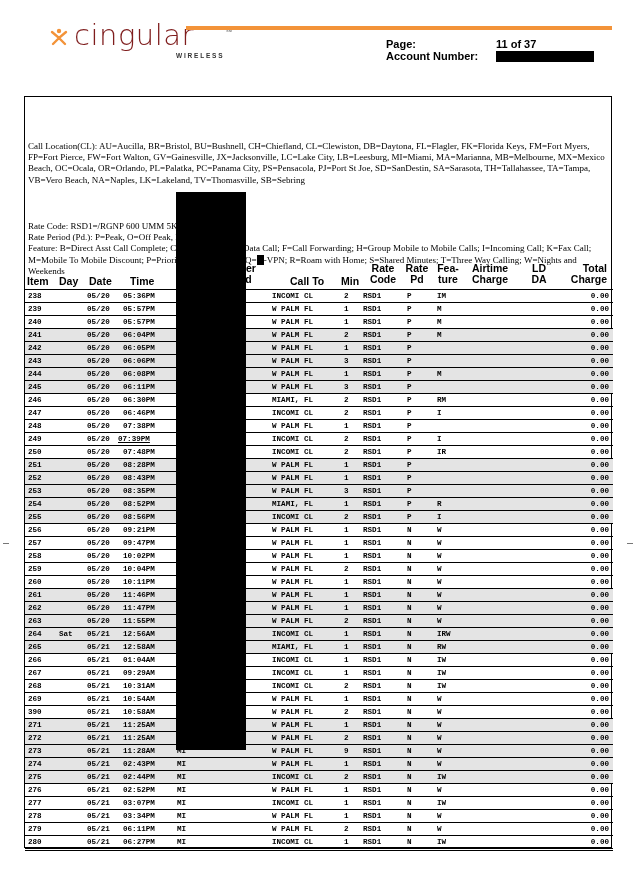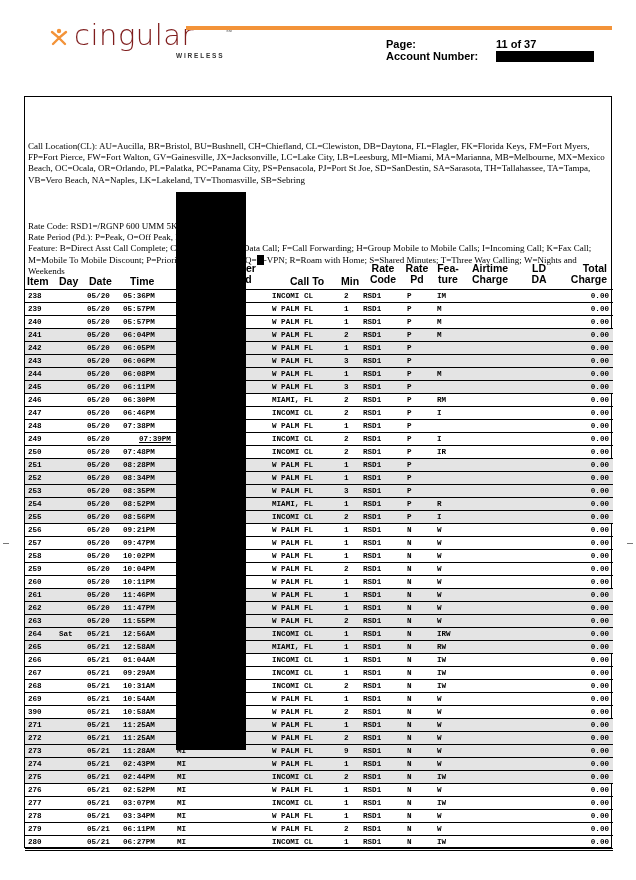--- a/index.html
+++ b/index.html
@@ -249,21 +249,21 @@
         <span class="cell" style="left: 319px;">1</span>
         <span class="cell" style="left: 338px;">RSD1</span>
         <span class="cell" style="left: 382px;">P</span>
         <span class="cell" style="left: 412px;"></span>
         <span class="cell r" style="left: 544px; width: 40px;">0.00</span>
       </div>
       <div class="row">
         <span class="cell" style="left: 3px;">249</span>
         <span class="cell" style="left: 34px;"></span>
         <span class="cell" style="left: 62px;">05/20</span>
-        <span class="cell" style="left: 114px; text-decoration: underline;">07:39PM</span>
+        <span class="cell" style="left: 93px; text-decoration: underline;">07:39PM</span>
         <span class="cell" style="left: 152px;">MI</span>
         <span class="cell" style="left: 247px;">INCOMI CL</span>
         <span class="cell" style="left: 319px;">2</span>
         <span class="cell" style="left: 338px;">RSD1</span>
         <span class="cell" style="left: 382px;">P</span>
         <span class="cell" style="left: 412px;">I</span>
         <span class="cell r" style="left: 544px; width: 40px;">0.00</span>
       </div>
       <div class="row">
         <span class="cell" style="left: 3px;">250</span>
@@ -288,21 +288,21 @@
         <span class="cell" style="left: 319px;">1</span>
         <span class="cell" style="left: 338px;">RSD1</span>
         <span class="cell" style="left: 382px;">P</span>
         <span class="cell" style="left: 412px;"></span>
         <span class="cell r" style="left: 544px; width: 40px;">0.00</span>
       </div>
       <div class="row shade">
         <span class="cell" style="left: 3px;">252</span>
         <span class="cell" style="left: 34px;"></span>
         <span class="cell" style="left: 62px;">05/20</span>
-        <span class="cell" style="left: 98px;">08:34PM</span>
+        <span class="cell" style="left: 98px;">08:43PM</span>
         <span class="cell" style="left: 152px;">MI</span>
         <span class="cell" style="left: 247px;">W PALM FL</span>
         <span class="cell" style="left: 319px;">1</span>
         <span class="cell" style="left: 338px;">RSD1</span>
         <span class="cell" style="left: 382px;">P</span>
         <span class="cell" style="left: 412px;"></span>
         <span class="cell r" style="left: 544px; width: 40px;">0.00</span>
       </div>
       <div class="row shade">
         <span class="cell" style="left: 3px;">253</span>

